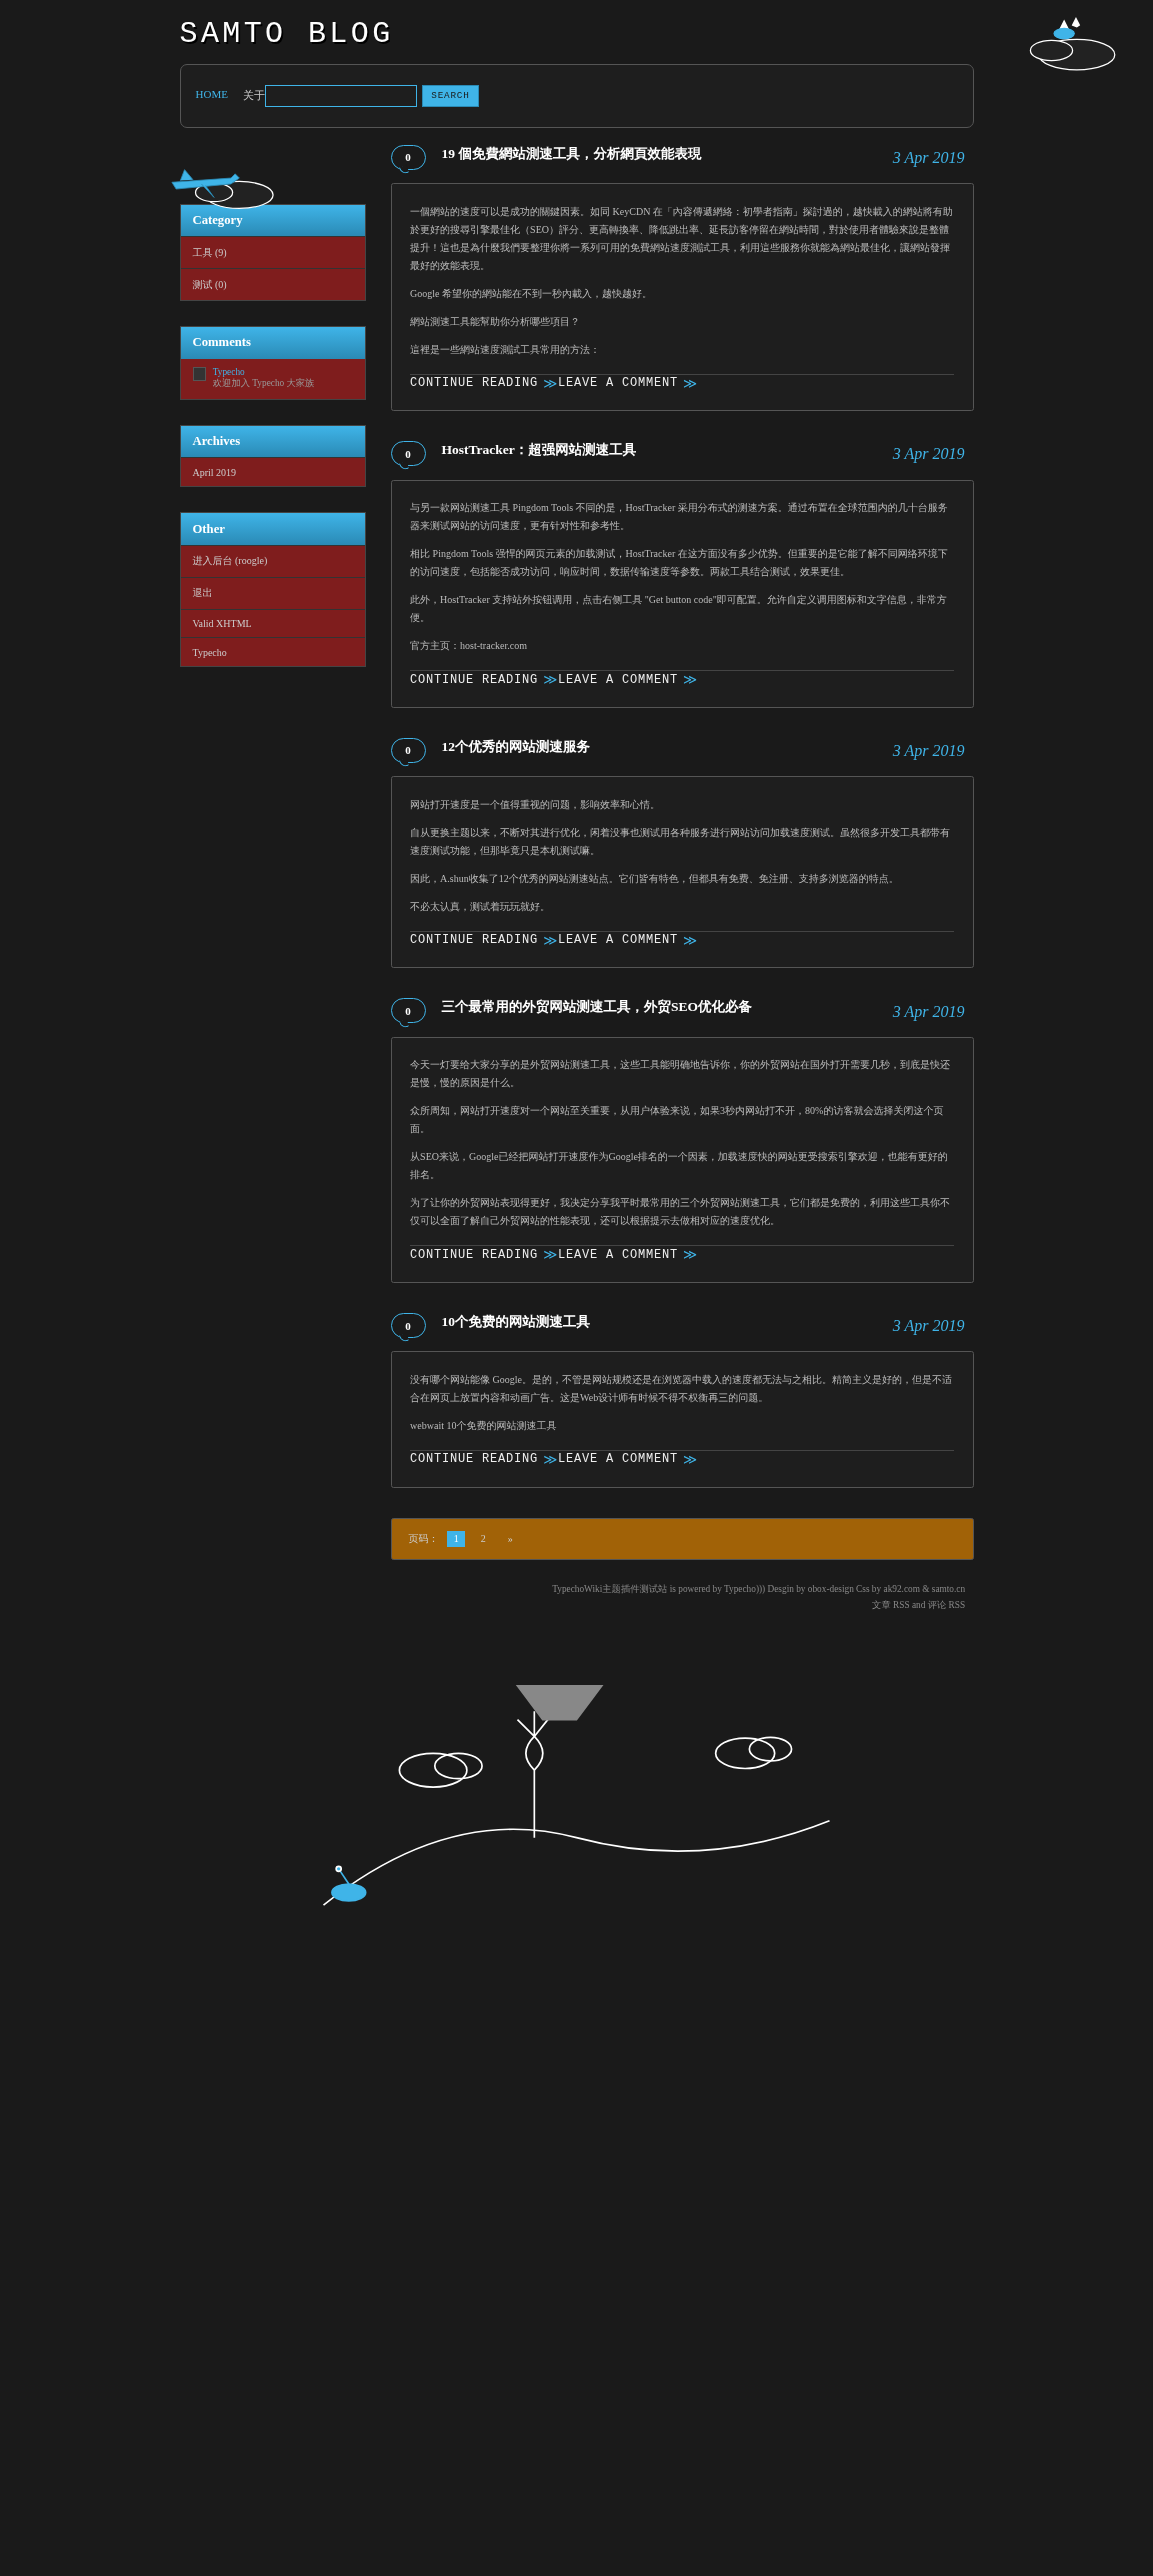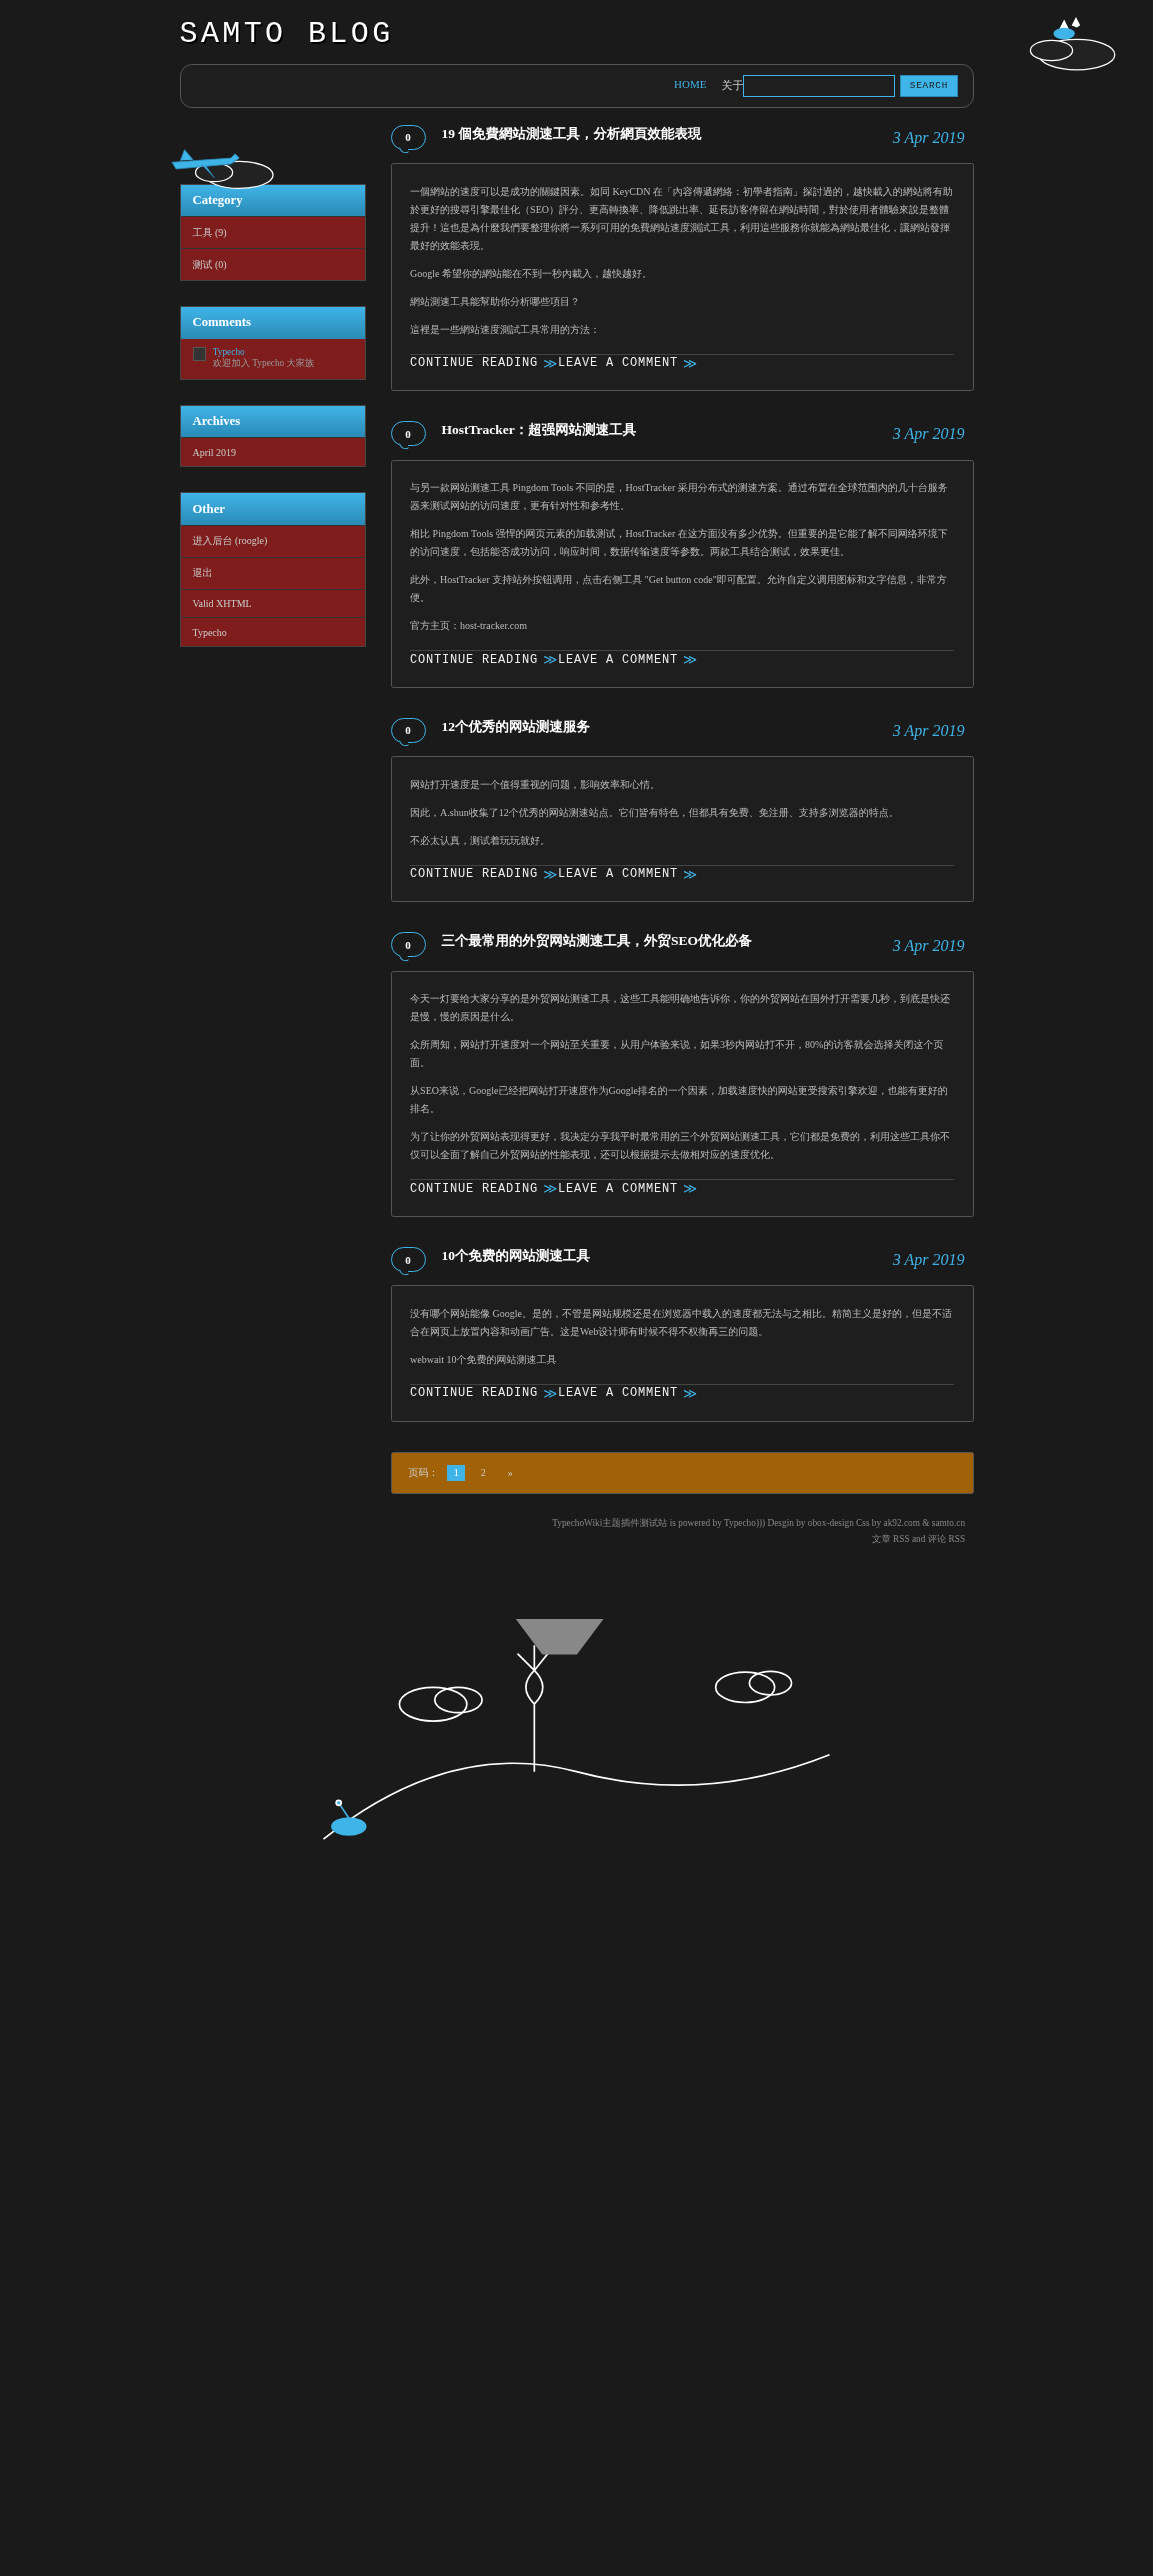--- a/index.html
+++ b/index.html
@@ -1,20 +1,20 @@
 <!DOCTYPE html>
 <html style="font-size:13.5px"><head>
 <meta charset="utf-8">
 <style>
 *{box-sizing:border-box;margin:0;padding:0}
 body{background:#1a1a1a;color:#fff;font-family:Georgia,serif;font-size:10px}
 .container{width:828px;margin:0 auto;padding:17px}
 .header{margin-bottom:17px}
 .logo{font-family:'Courier New',monospace;font-size:30px;font-weight:normal;letter-spacing:3.4px;color:#fff;text-shadow:1.7px 1.7px 0 #000;margin-bottom:12.7px;text-transform:uppercase}
-.navbar{border:1.7px solid #555;border-radius:12px;padding:10px 15px;display:flex;justify-content:flex-end;align-items:center;background:#1e1e1e}
+.navbar{border:1.7px solid #555;border-radius:7px;padding:20px 15px;display:flex;justify-content:flex-start;align-items:center;background:#1e1e1e}
 .nav-links{display:flex;gap:15px}
 .nav-links a{color:#ccc;text-decoration:none;font-size:11px}
 .nav-links a.active{color:#3fb4e8}
 .search-box{display:flex;gap:5px}
 .search-box input{background:#1e1e1e;border:1.7px solid #3fb4e8;width:152px;height:22px;padding:0 5px;color:#fff}
 .search-box button{background:#3fb4e8;border:1.7px solid #2a8ab5;color:#1a1a1a;padding:0 8.4px;height:22px;font-family:'Courier New',monospace;font-size:9.3px;letter-spacing:0.8px;cursor:pointer}
 .main{display:flex;gap:25px}
 .sidebar{width:186px;flex-shrink:0}
 .widget{margin-bottom:25px;border:0.8px solid #444;background:#7f1d1d}
 .widget-title{background:linear-gradient(#3fb4e8,#2a8ab5);color:#fff;padding:8.4px 12px;font-size:12.7px;font-weight:bold;font-family:Georgia,serif}
@@ -162,20 +162,21 @@
           </div>
         </div>
         <div class="post">
           <div class="post-header">
             <div class="bubble">0</div>
             <div class="post-title">12个优秀的网站测速服务</div>
             <div class="post-date">3 Apr 2019</div>
           </div>
           <div class="post-body">
             <p>网站打开速度是一个值得重视的问题，影响效率和心情。</p>
+            <p>自从更换主题以来，不断对其进行优化，闲着没事也测试用各种服务进行网站访问加载速度测试。虽然很多开发工具都带有速度测试功能，但那毕竟只是本机测试嘛。</p>
             <p>因此，A.shun收集了12个优秀的网站测速站点。它们皆有特色，但都具有免费、免注册、支持多浏览器的特点。</p>
             <p>不必太认真，测试着玩玩就好。</p>
             <div class="post-footer">
               <a href="#">CONTINUE READING <span class="arrow">≫</span></a>
               <a href="#">LEAVE A COMMENT <span class="arrow">≫</span></a>
             </div>
           </div>
         </div>
         <div class="post">
           <div class="post-header">

